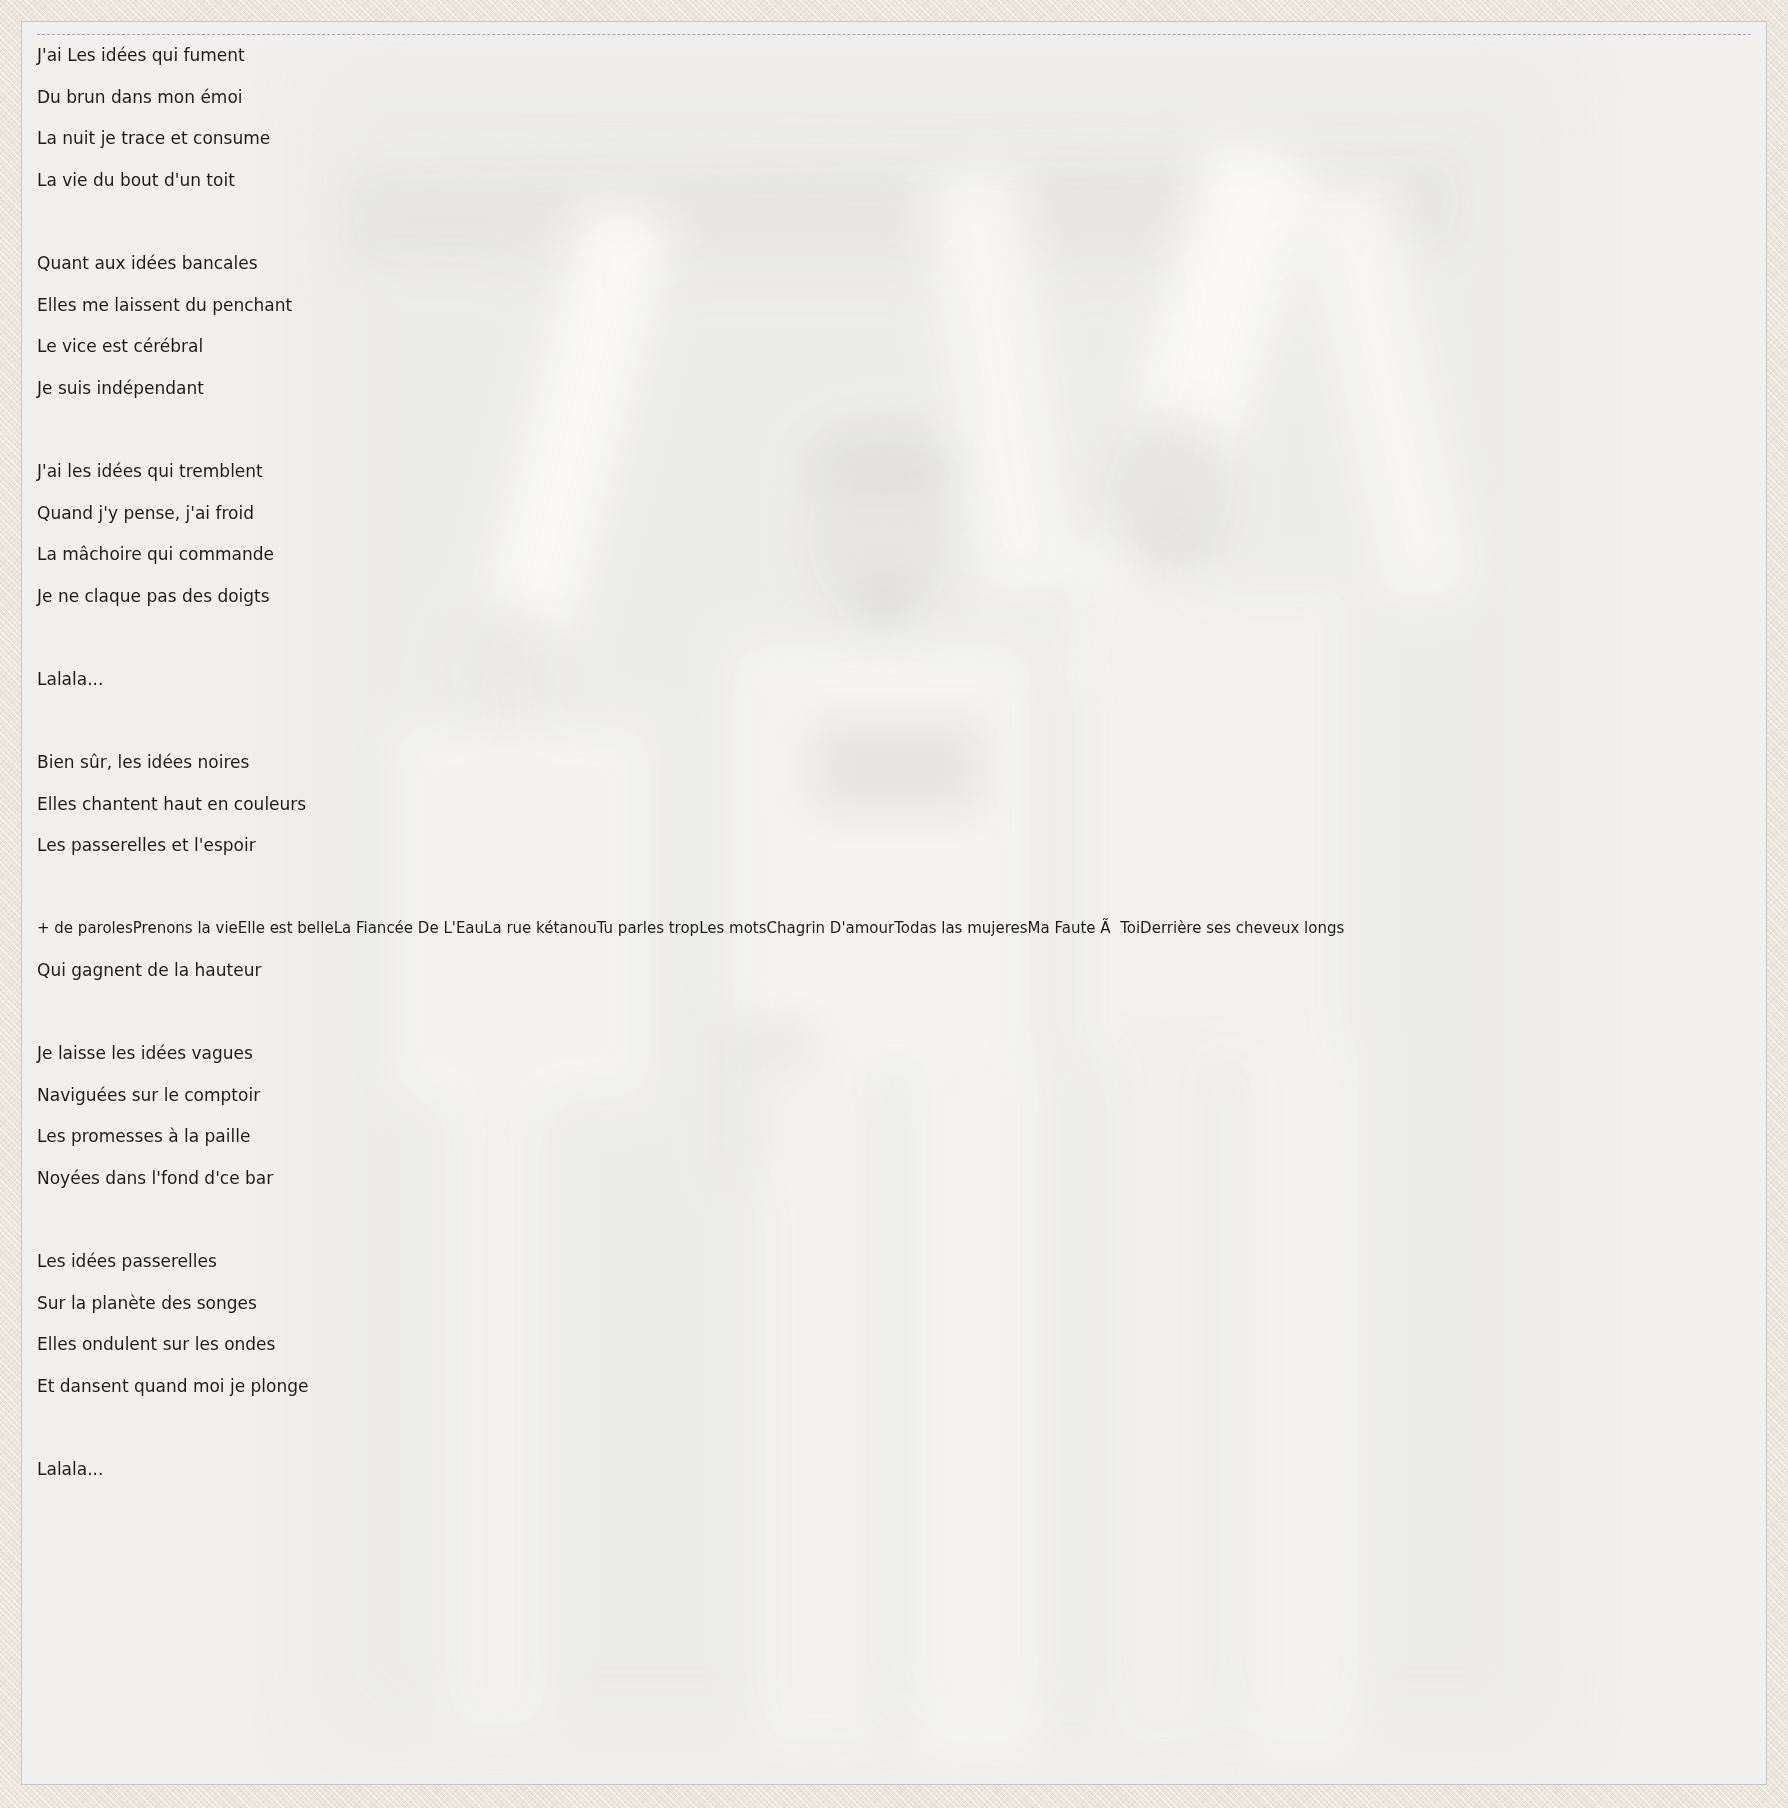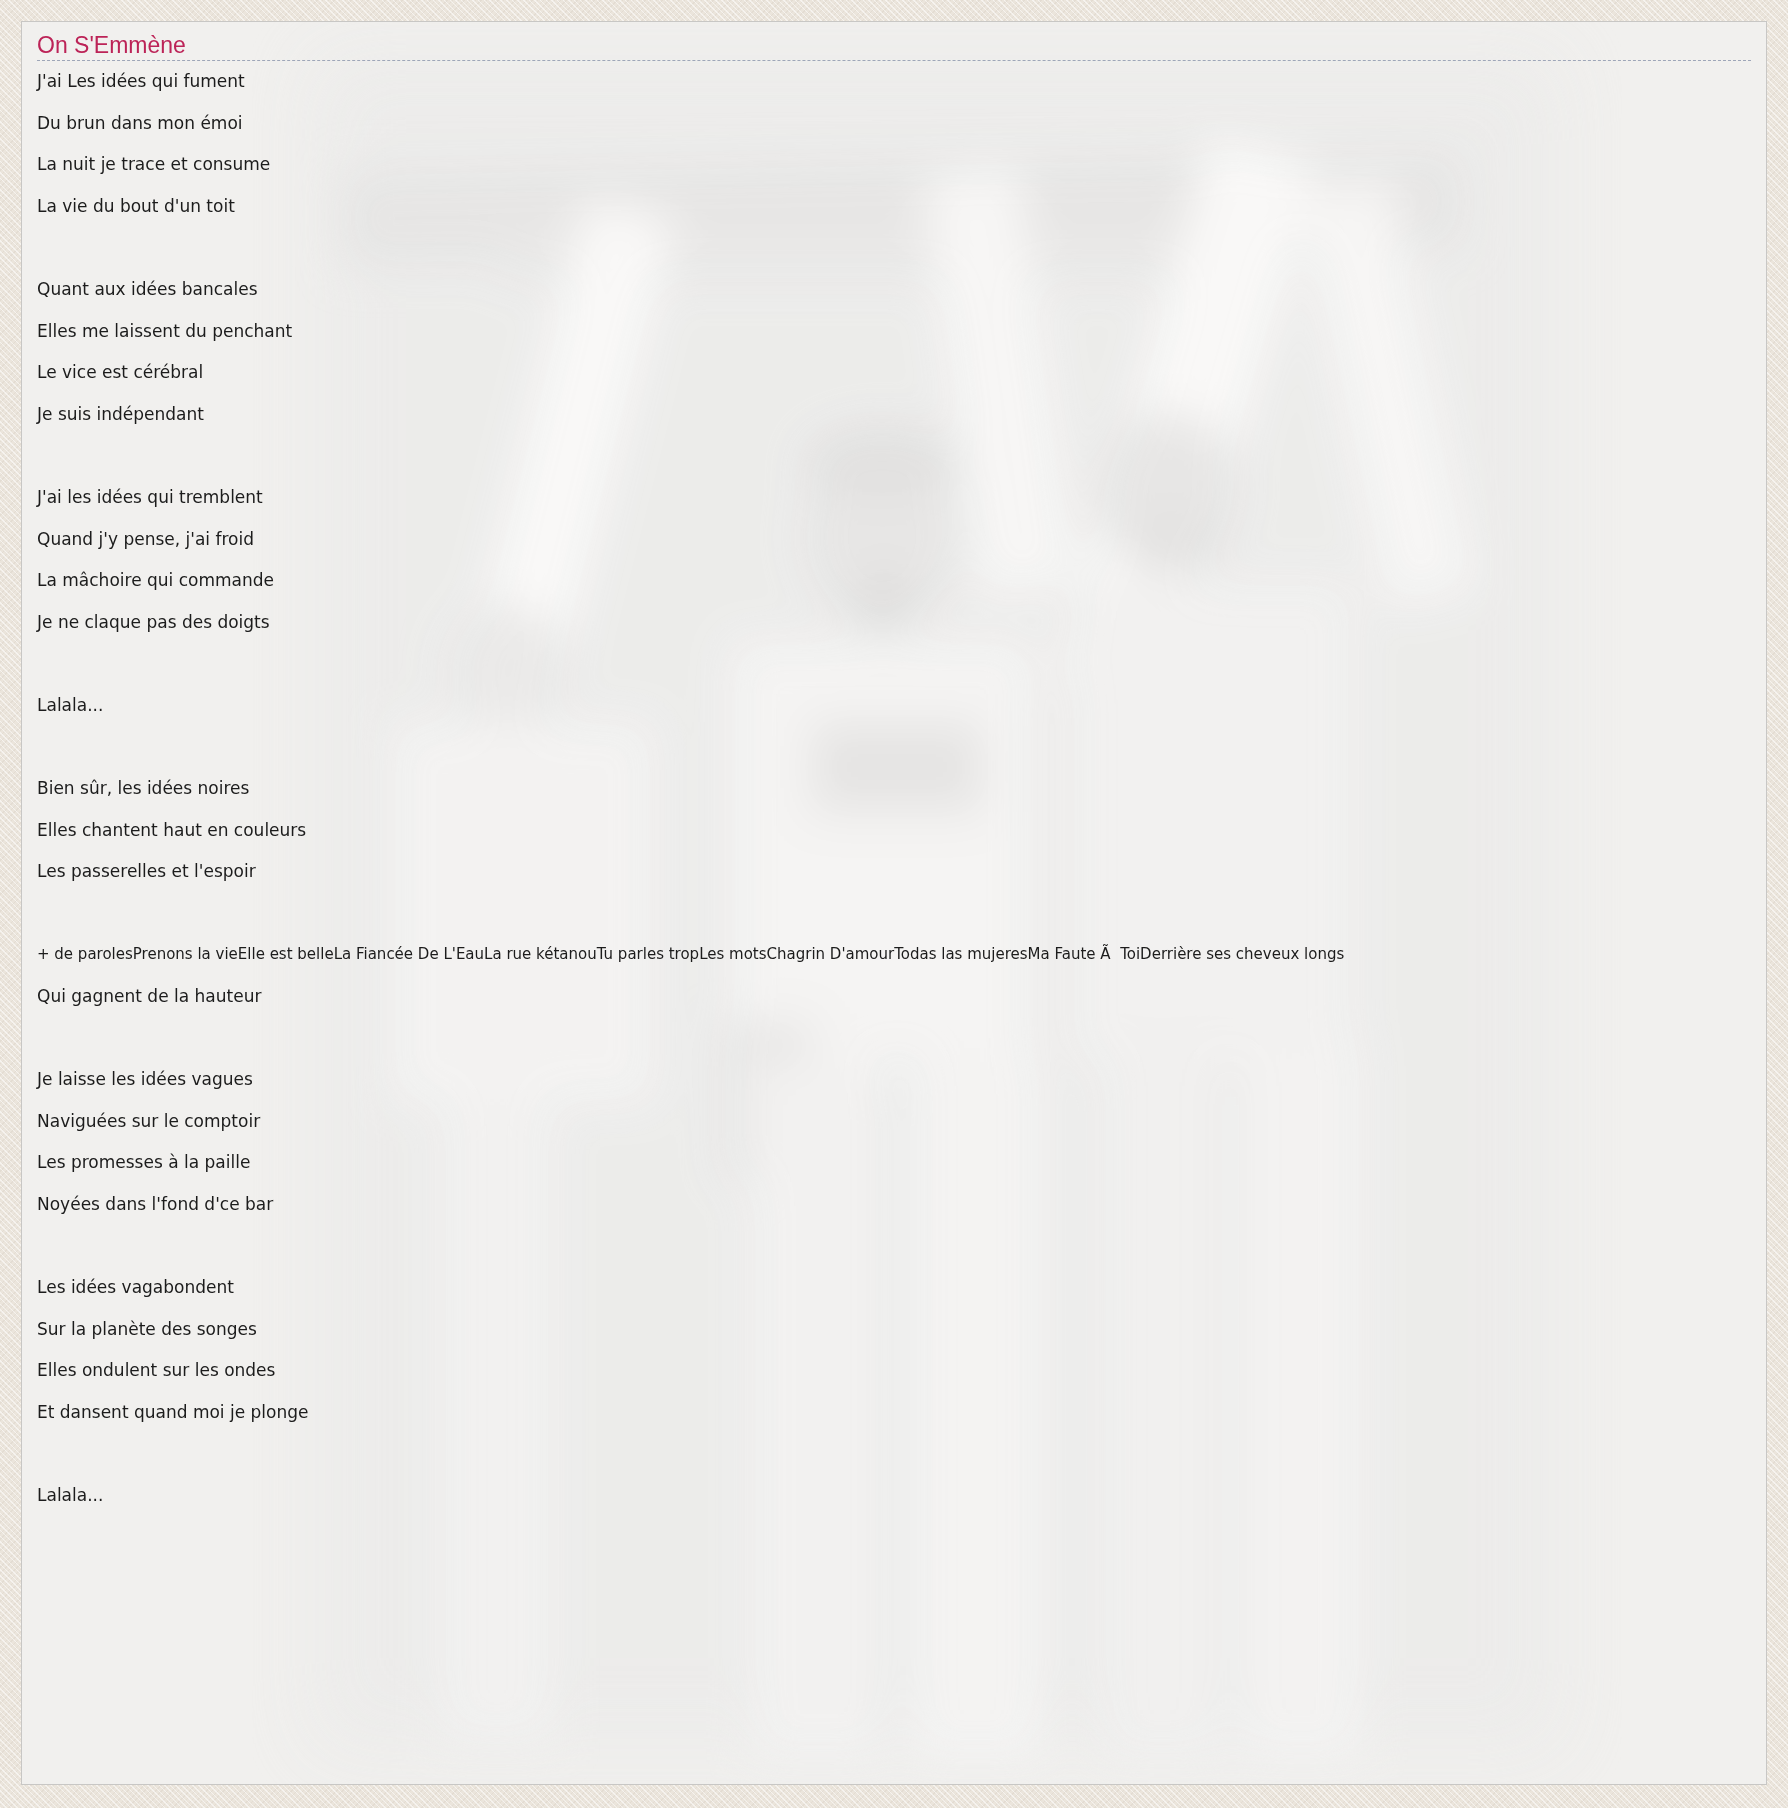--- a/index.html
+++ b/index.html
@@ -135,21 +135,20 @@
         <rect x="660" y="1040" width="130" height="700" fill="#f6f6f6"></rect>
         <rect x="850" y="1020" width="120" height="720" fill="#f0f0f0"></rect>
         <rect x="990" y="1020" width="120" height="720" fill="#f4f4f4"></rect>
         <rect x="190" y="1080" width="110" height="640" fill="#f2f2f2"></rect>
         <rect x="630" y="1060" width="14" height="660" fill="#e2e2e2"></rect>
         <rect x="975" y="1040" width="12" height="680" fill="#e4e4e4"></rect>
       </g>
     </svg>
 
     <div class="header">
-      <h1 class="song-title">On S'Emmène</h1>
     </div>
 
     <div class="lyrics">J'ai Les idées qui fument
 Du brun dans mon émoi
 La nuit je trace et consume
 La vie du bout d'un toit
 
 Quant aux idées bancales
 Elles me laissent du penchant
 Le vice est cérébral
@@ -168,21 +167,21 @@
 
     <div class="more-bar"><span>+ de paroles</span><span class="song-link">Prenons la vie</span><span class="song-link">Elle est belle</span><span class="song-link">La Fiancée De L'Eau</span><span class="song-link">La rue kétanou</span><span class="song-link">Tu parles trop</span><span class="song-link">Les mots</span><span class="song-link">Chagrin D'amour</span><span class="song-link">Todas las mujeres</span><span class="song-link">Ma Faute Ã&nbsp; Toi</span><span class="song-link">Derrière ses cheveux longs</span></div>
 
     <div class="lyrics">Qui gagnent de la hauteur
 
 Je laisse les idées vagues
 Naviguées sur le comptoir
 Les promesses à la paille
 Noyées dans l'fond d'ce bar
 
-Les idées vagabondent
+Les idées passerelles
 Sur la planète des songes
 Elles ondulent sur les ondes
 Et dansent quand moi je plonge
 
 Lalala...</div>
 
   </div>
 </div>
 
 </body></html>

